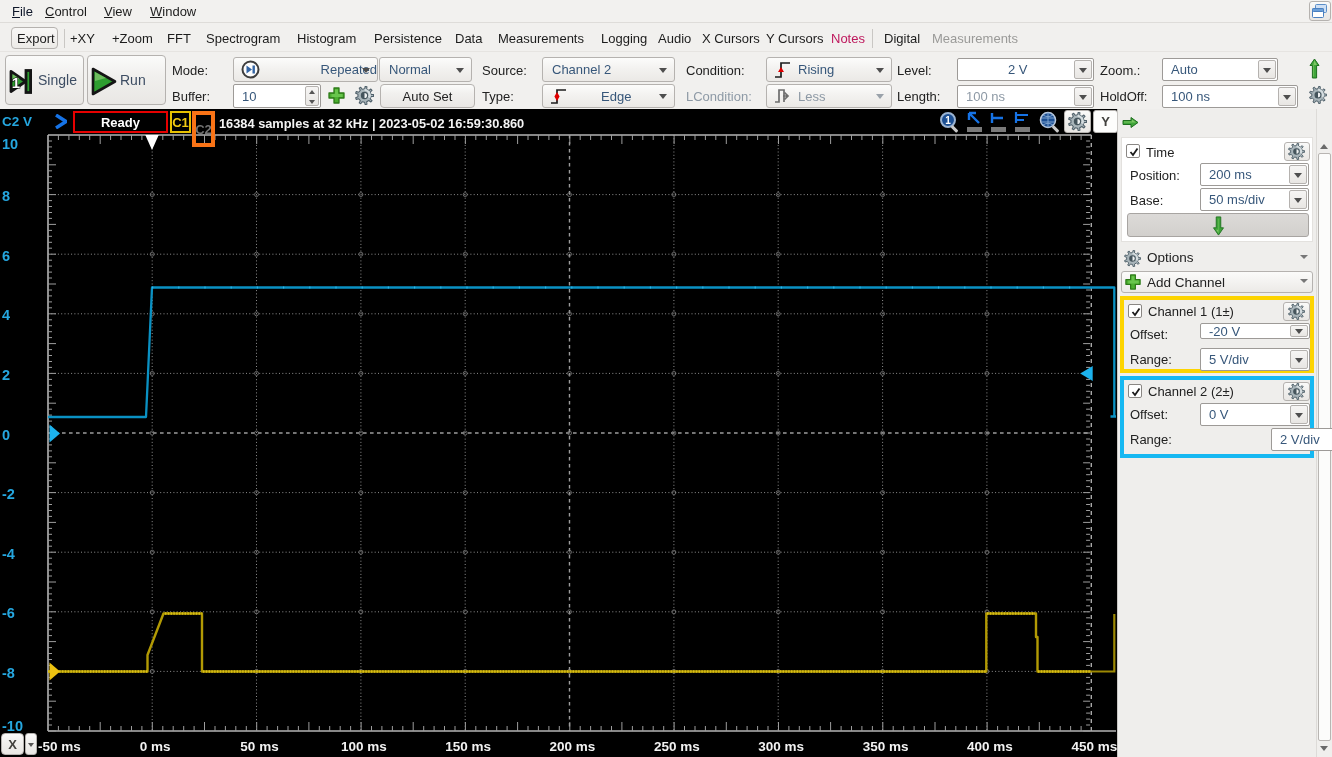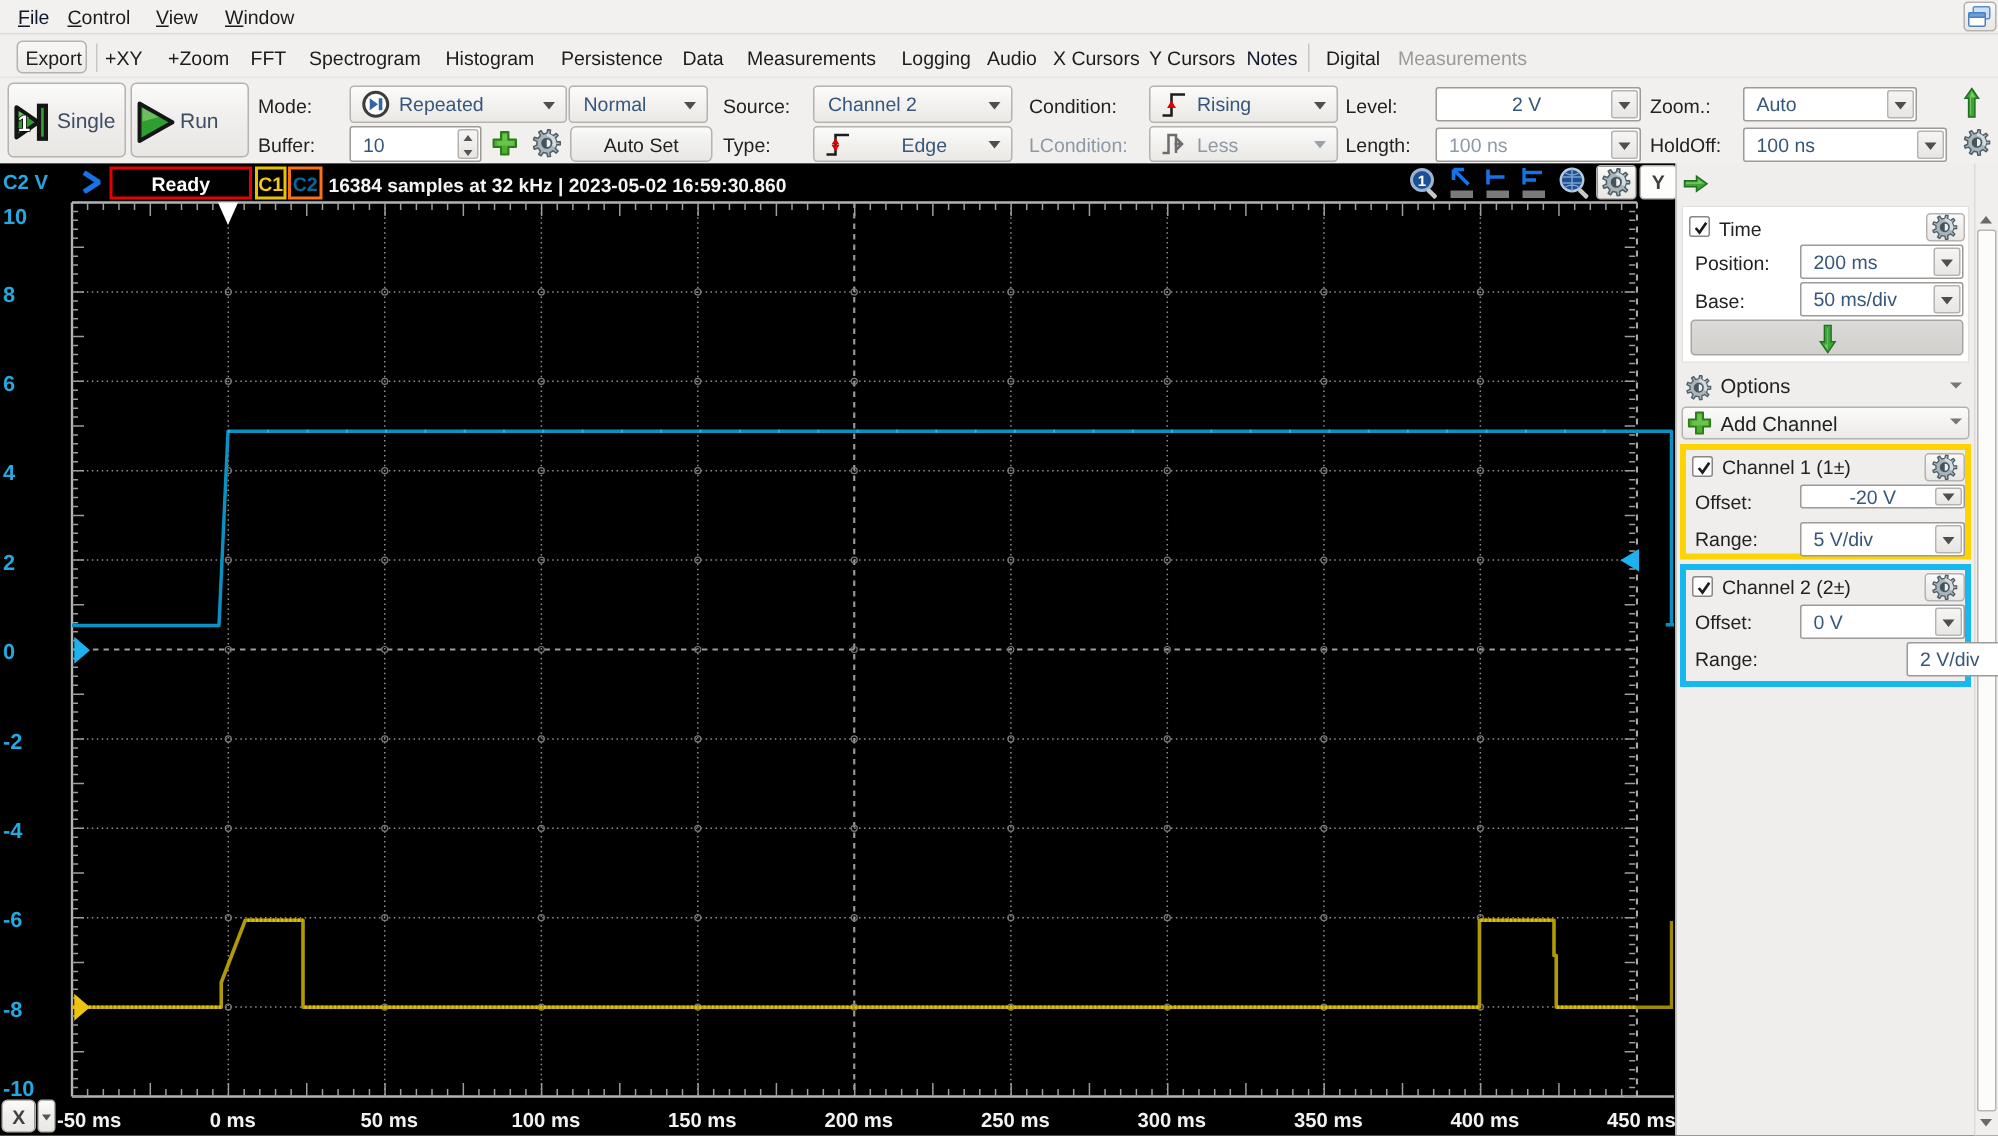--- a/index.html
+++ b/index.html
@@ -48,21 +48,21 @@
 <div class="lbl" style="left:167px;top:31px;color:#1c1c1c;">FFT</div>
 <div class="lbl" style="left:206px;top:31px;color:#1c1c1c;">Spectrogram</div>
 <div class="lbl" style="left:297px;top:31px;color:#1c1c1c;">Histogram</div>
 <div class="lbl" style="left:374px;top:31px;color:#1c1c1c;">Persistence</div>
 <div class="lbl" style="left:455px;top:31px;color:#1c1c1c;">Data</div>
 <div class="lbl" style="left:498px;top:31px;color:#1c1c1c;">Measurements</div>
 <div class="lbl" style="left:601px;top:31px;color:#1c1c1c;">Logging</div>
 <div class="lbl" style="left:658px;top:31px;color:#1c1c1c;">Audio</div>
 <div class="lbl" style="left:702px;top:31px;color:#1c1c1c;">X Cursors</div>
 <div class="lbl" style="left:766px;top:31px;color:#1c1c1c;">Y Cursors</div>
-<div class="lbl" style="left:831px;top:31px;color:#0f172a;">Notes</div>
+<div class="lbl" style="left:831px;top:31px;color:#be185d;">Notes</div>
 <div class="lbl" style="left:884px;top:31px;color:#1c1c1c;">Digital</div>
 <div class="lbl" style="left:932px;top:31px;color:#9a9a98;">Measurements</div>
 <div class="sep" style="left:64px;top:29px;height:19px;"></div>
 <div class="sep" style="left:872px;top:29px;height:19px;"></div>
 <div class="abs" style="left:0;top:51px;width:1332px;height:58px;background:#f1f0ee;border-top:1px solid #e6e4e1;"></div>
 <div class="btn" style="left:5px;top:55px;width:79px;height:50px;">
 <svg width="27" height="29" viewBox="0 0 27 29" style="position:absolute;left:2px;top:11px;">
 <path d="M3 4.5 L17.5 14.5 L3 24.5 Z" fill="#2e9e30" stroke="#141414" stroke-width="2.8" stroke-linejoin="round"></path>
 <rect x="18" y="3.5" width="4.6" height="22" fill="#2e9e30" stroke="#141414" stroke-width="2.8"></rect>
 <path d="M4.5 7 L11.5 11.5 L4.5 13.5 Z" fill="#7ec46a" opacity="0.8"></path>
@@ -72,21 +72,21 @@
   </div>
 <div class="btn" style="left:87px;top:55px;width:79px;height:50px;">
 <svg width="28" height="31" viewBox="0 0 28 31" style="position:absolute;left:2px;top:10px;">
 <path d="M3 3 L25 15.5 L3 28 Z" fill="#2e9e30" stroke="#151515" stroke-width="2.6" stroke-linejoin="round"></path>
 <path d="M5 6 L16 12 L5 15 Z" fill="#7ec46a" opacity="0.8"></path>
 </svg>
 <span style="position:absolute;left:32px;top:16px;color:#3d4d63;font-size:14px;">Run</span>
   </div>
 <div class="lbl" style="left:172px;top:63px;">Mode:</div>
 <div class="lbl" style="left:172px;top:89px;">Buffer:</div>
-<div class="combo" style="left:233px;top:57px;width:145px;height:25px;">
+<div class="combo" style="left:233px;top:57px;width:145px;height:25px;justify-content:space-between;">
 <svg width="19" height="19" viewBox="0 0 19 19" style="margin-left:7px;">
 <circle cx="9.5" cy="9.5" r="8" fill="#fdfdfd" stroke="#3d3d3d" stroke-width="2"></circle>
 <path d="M5.5 5.5 L11 9.5 L5.5 13.5 Z" fill="#3465a4"></path>
 <rect x="11.5" y="5.5" width="2.4" height="8" fill="#3465a4"></rect>
 </svg>
     <span style="margin-left:6px;">Repeated</span>
     <span class="arr"></span>
   </div>
 <div class="combo" style="left:379px;top:57px;width:93px;height:25px;">
     <span style="margin-left:9px;">Normal</span>
@@ -234,21 +234,21 @@
 <path d="M49.5 315.5 v18 l10.5 -9 z" fill="#1cb2ed"></path>
 <path d="M49.5 553.5 v18 l10.5 -9 z" fill="#edc211"></path>
 <path d="M1092.7 257 v15 l-12.5 -7.5 z" fill="#1cb2ed"></path>
   </svg>
 <div class="lbl" style="left:2px;top:114px;color:#25a7e0;font-weight:bold;font-size:13.5px;">C2 V</div>
 <svg class="abs" style="left:55px;top:114px;" width="12" height="15" viewBox="0 0 12 15">
 <path d="M1 1 L11 7.5 L1 14" fill="none" stroke="#1673e6" stroke-width="3.4"></path>
   </svg>
 <div class="abs vc" style="left:73px;top:111px;width:95px;height:22px;border:2px solid #e60000;justify-content:center;color:#fff;font-weight:bold;">Ready</div>
 <div class="abs vc" style="left:170px;top:111px;width:21px;height:22px;border:2px solid #e8c100;justify-content:center;color:#f2ca14;font-weight:bold;">C1</div>
-<div class="abs vc" style="left:192px;top:111px;width:23px;height:22px;border:2px solid #f97316;justify-content:center;color:#0369a1;font-weight:bold;">C2</div>
+<div class="abs vc" style="left:192px;top:111px;width:23px;height:36px;border:4px solid #f97316;justify-content:center;color:#737373;font-weight:bold;">C2</div>
 <div class="lbl" style="left:219px;top:116px;color:#f4f4f4;font-weight:bold;font-size:12.8px;">16384 samples at 32 kHz | 2023-05-02 16:59:30.860</div>
 <svg class="abs" style="left:938px;top:111px;" width="24" height="23" viewBox="0 0 24 23">
 <circle cx="10" cy="9" r="7" fill="#1c4f93" stroke="#9ab3d2" stroke-width="2"></circle>
 <text x="10" y="13" fill="#fff" font-size="10" font-weight="bold" text-anchor="middle">1</text>
 <rect x="15" y="14" width="3" height="8" rx="1" fill="#c8c8c8" transform="rotate(-45 16.5 18)"></rect>
   </svg>
 <svg class="abs" style="left:965px;top:111px;" width="22" height="23" viewBox="0 0 22 23">
 <rect x="2" y="16" width="15" height="5" fill="#7a7a7a"></rect>
 <path d="M4 2 L14 12 M4 2 L4 9 M4 2 L11 2" stroke="#1673e6" stroke-width="2.4" fill="none"></path>
   </svg>
@@ -343,21 +343,21 @@
   </div>
 <div class="lbl" style="left:1148px;top:304px;">Channel 1 (1±)</div>
 <div class="btn" style="left:1283px;top:302px;width:27px;height:19px;border-radius:3px;"></div>
 <svg class="abs" style="left:1288px;top:303px;" width="17" height="17" viewBox="0 0 20 20">
 <path d="M16.91 8.88 L19.55 9.04 L19.55 10.96 L16.91 11.12 L16.01 13.59 L17.93 15.41 L16.70 16.87 L14.58 15.30 L12.30 16.61 L12.60 19.24 L10.71 19.57 L10.10 17.00 L7.51 16.54 L6.05 18.75 L4.39 17.79 L5.58 15.43 L3.89 13.41 L1.35 14.17 L0.70 12.37 L3.12 11.32 L3.12 8.68 L0.70 7.63 L1.35 5.83 L3.89 6.59 L5.58 4.57 L4.39 2.21 L6.05 1.25 L7.51 3.46 L10.10 3.00 L10.71 0.43 L12.60 0.76 L12.30 3.39 L14.58 4.70 L16.70 3.13 L17.93 4.59 L16.01 6.41 Z" fill="#a9b5ba" stroke="#4e5f69" stroke-width="1.1" stroke-linejoin="round"></path>
 <path d="M10 3 a7 7 0 0 1 6 10 l-2.5-1.6 a4.2 4.2 0 0 0-3.5-6.4 Z" fill="#dde4e6" opacity="0.85"></path>
 <circle cx="10" cy="10" r="3.3" fill="#eef1f2" stroke="#46565e" stroke-width="1.2"></circle>
 <path d="M10 6.7 a3.3 3.3 0 0 0 0 6.6 Z" fill="#44545c"></path>
 </svg>
 <div class="lbl" style="left:1130px;top:327px;">Offset:</div>
-<div class="comboe" style="left:1200px;top:323px;width:110px;height:16px;padding-left:24px;">
+<div class="comboe" style="left:1200px;top:323px;width:110px;height:16px;">
     <span style="margin-left:8px;">-20 V</span>
     <span class="ab"></span>
   </div>
 <div class="lbl" style="left:1130px;top:352px;">Range:</div>
 <div class="comboe" style="left:1200px;top:348px;width:110px;height:23px;">
     <span style="margin-left:8px;">5 V/div</span>
     <span class="ab"></span>
   </div>
 <div class="abs" style="left:1120px;top:376px;width:194px;height:82px;border:4px solid #16b8f2;background:#efeeec;"></div>
 <div class="abs" style="left:1128px;top:384px;width:14px;height:14px;background:#fff;border:1px solid #8a8784;border-radius:2px;">

